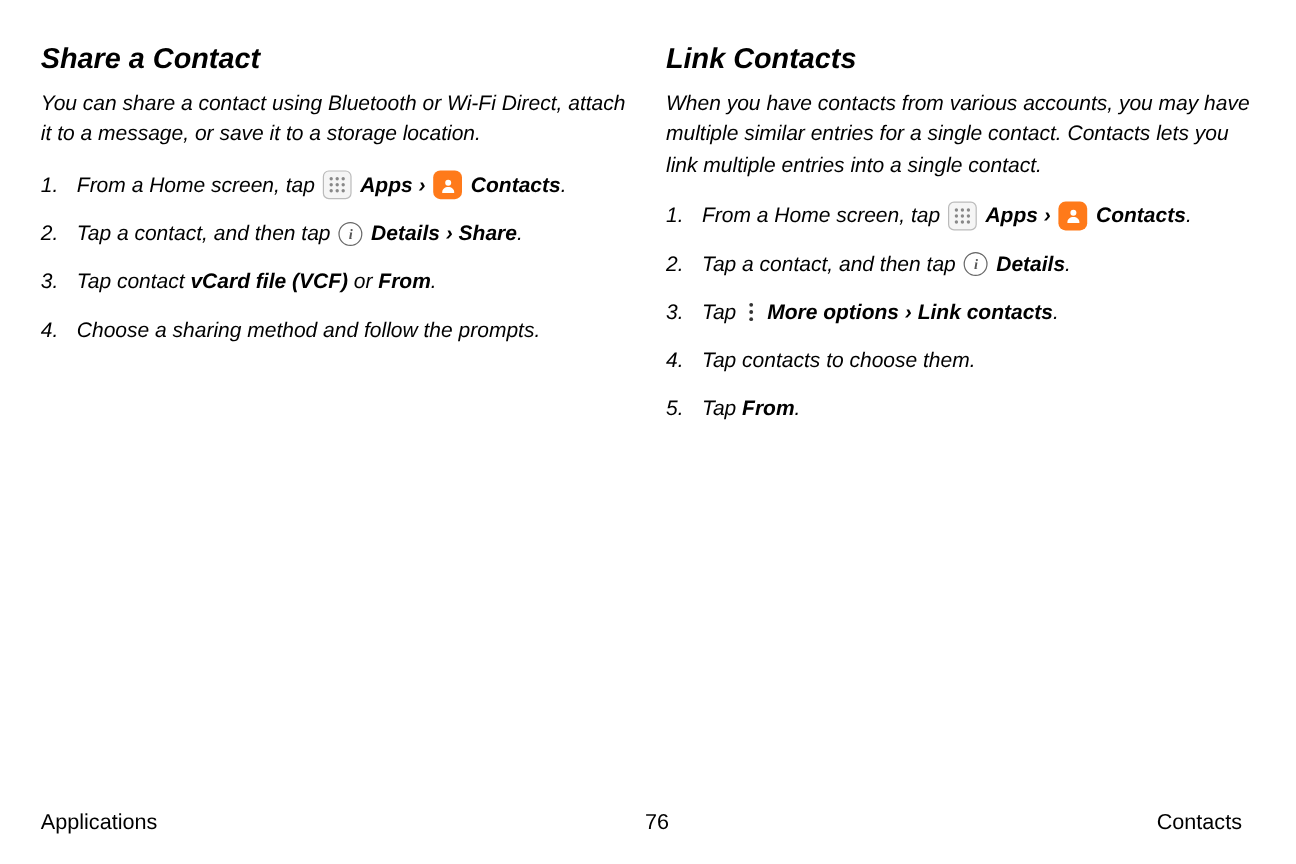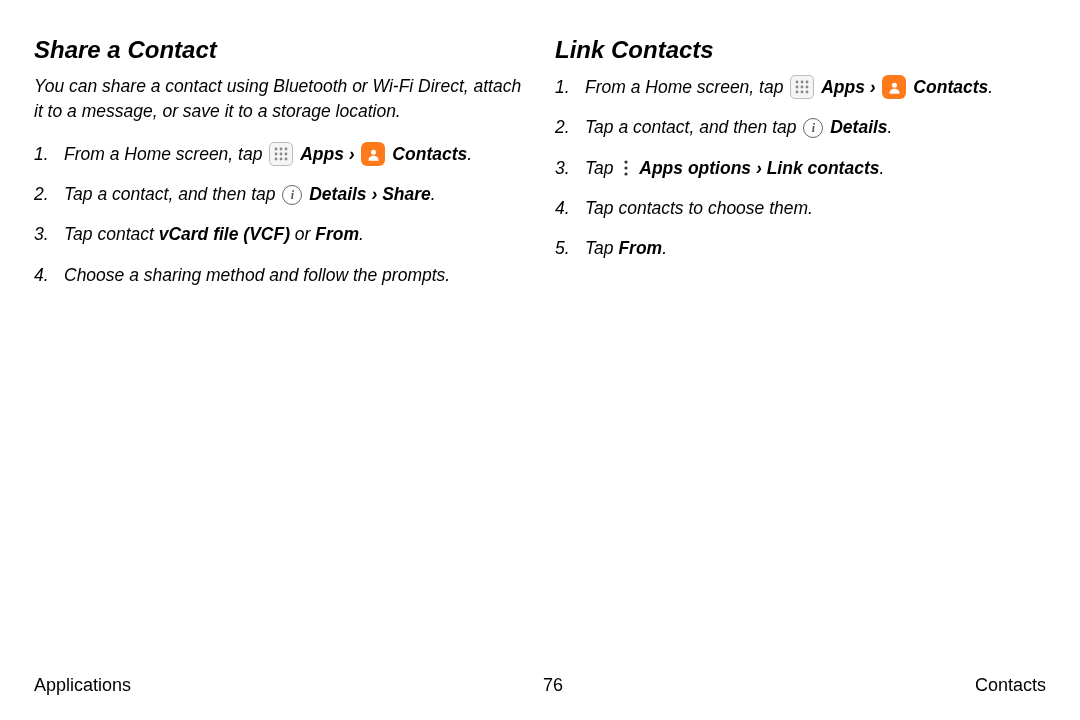--- a/index.html
+++ b/index.html
@@ -44,21 +44,21 @@
   }
   ol > li::before {
     content: counter(item) ".";
     position: absolute;
     left: 0;
     top: 0;
   }
   .b { font-weight: 700; margin-top: 12px; }
   .footer {
     position: absolute;
-    left: 0; right: 0; bottom: 24px;
+    left: 0; right: 11px; bottom: 24px;
     display: flex;
     justify-content: space-between;
     padding: 0 34px;
     font-size: 18px;
   }
   .apps-icon, .contacts-icon, .info-icon, .more-icon {
     display: inline-flex;
     align-items: center;
     justify-content: center;
     vertical-align: middle;
@@ -140,20 +140,21 @@
       </li>
       <li>
         <span>Tap contact </span><span class="b">vCard file (VCF)</span><span> or </span><span class="b">From</span><span>.</span>
       </li>
       <li>Choose a sharing method and follow the prompts.</li>
     </ol>
   </div>
 
   <div class="col">
     <h2>Link Contacts</h2>
+    <p class="lead">When you have contacts from various accounts, you may have multiple similar entries for a single contact. Contacts lets you link multiple entries into a single contact.</p>
     <ol>
       <li>
         <span>From a Home screen, tap </span>
         <span class="apps-icon">
           <svg viewBox="0 0 14 14">
               <g fill="#888">
                 <circle cx="2" cy="2" r="1.4"></circle>
                 <circle cx="7" cy="2" r="1.4"></circle>
                 <circle cx="12" cy="2" r="1.4"></circle>
                 <circle cx="2" cy="7" r="1.4"></circle>
@@ -186,21 +187,21 @@
         <span>Tap </span>
         <span class="more-icon">
           <svg viewBox="0 0 4 16">
               <g fill="#333">
                 <circle cx="2" cy="2" r="1.6"></circle>
                 <circle cx="2" cy="8" r="1.6"></circle>
                 <circle cx="2" cy="14" r="1.6"></circle>
               </g>
             </svg>
         </span>
-        <span class="b">Apps options</span>
+        <span class="b">More options</span>
         <span class="chev"> › </span>
         <span class="b">Link contacts</span><span>.</span>
       </li>
       <li>Tap contacts to choose them.</li>
       <li>
         <span>Tap </span><span class="b">From</span><span>.</span>
       </li>
     </ol>
   </div>
 </div>

